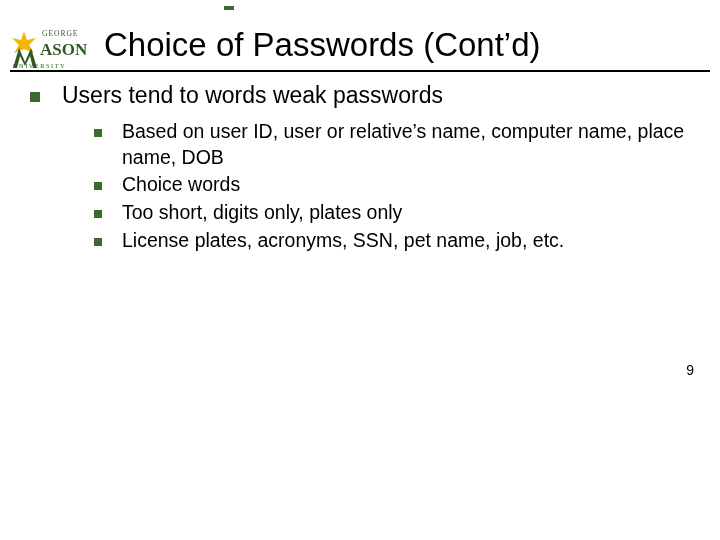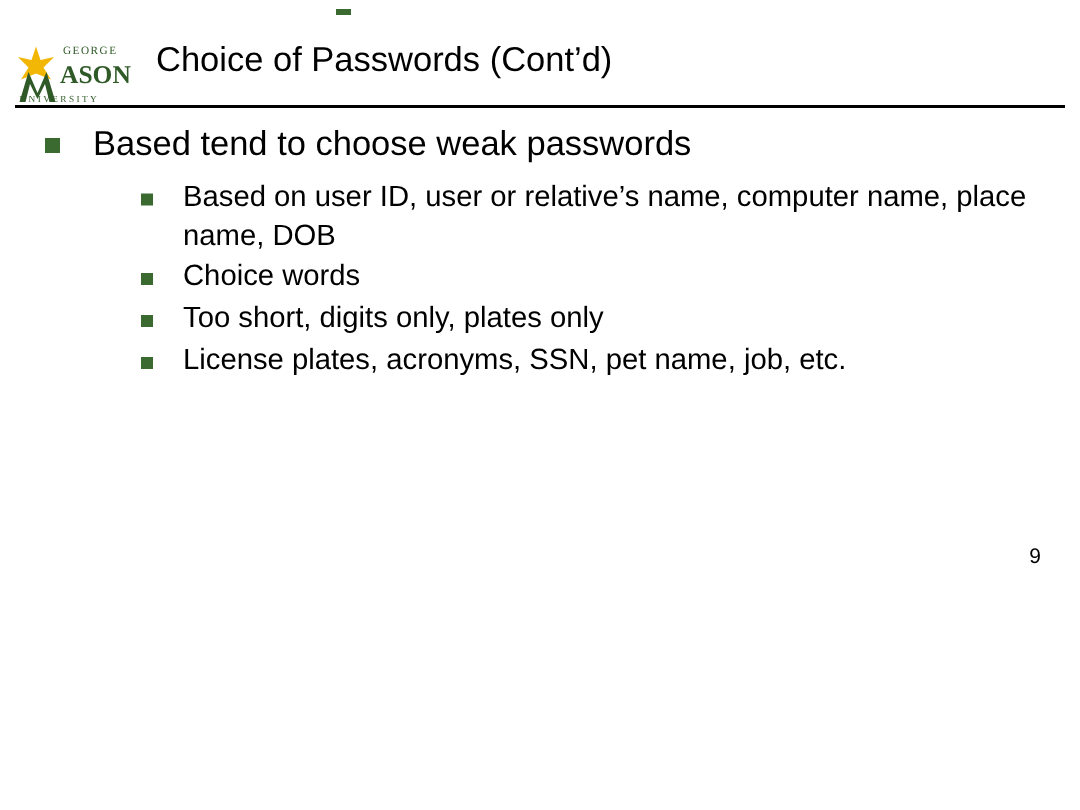--- a/index.html
+++ b/index.html
@@ -30,21 +30,21 @@
     position: absolute;
     top: 24px;
     left: 10px;
     width: 86px;
     height: 46px;
   }
   .title {
     position: absolute;
     top: 26px;
     left: 104px;
-    font-size: 23px;
+    font-size: 33px;
     color: #000;
     white-space: nowrap;
   }
   .hr {
     position: absolute;
     top: 70px;
     left: 10px;
     width: 700px;
     height: 2px;
     background: #000;
@@ -117,21 +117,21 @@
     </svg>
   </div>
 
   <div class="title">Choice of Passwords (Cont’d)</div>
 
   <div class="hr"></div>
 
   <div class="content">
     <div class="level1">
       <div class="bullet1"></div>
-      <div>Based tend to choose weak passwords</div>
+      <div>Users tend to words weak passwords</div>
     </div>
     <div class="sub">
       <div class="level2">
         <div class="bullet2"></div>
         <div>Based on user ID, user or relative’s name, computer name, place name, DOB</div>
       </div>
       <div class="level2">
         <div class="bullet2"></div>
         <div>Choice words</div>
       </div>

